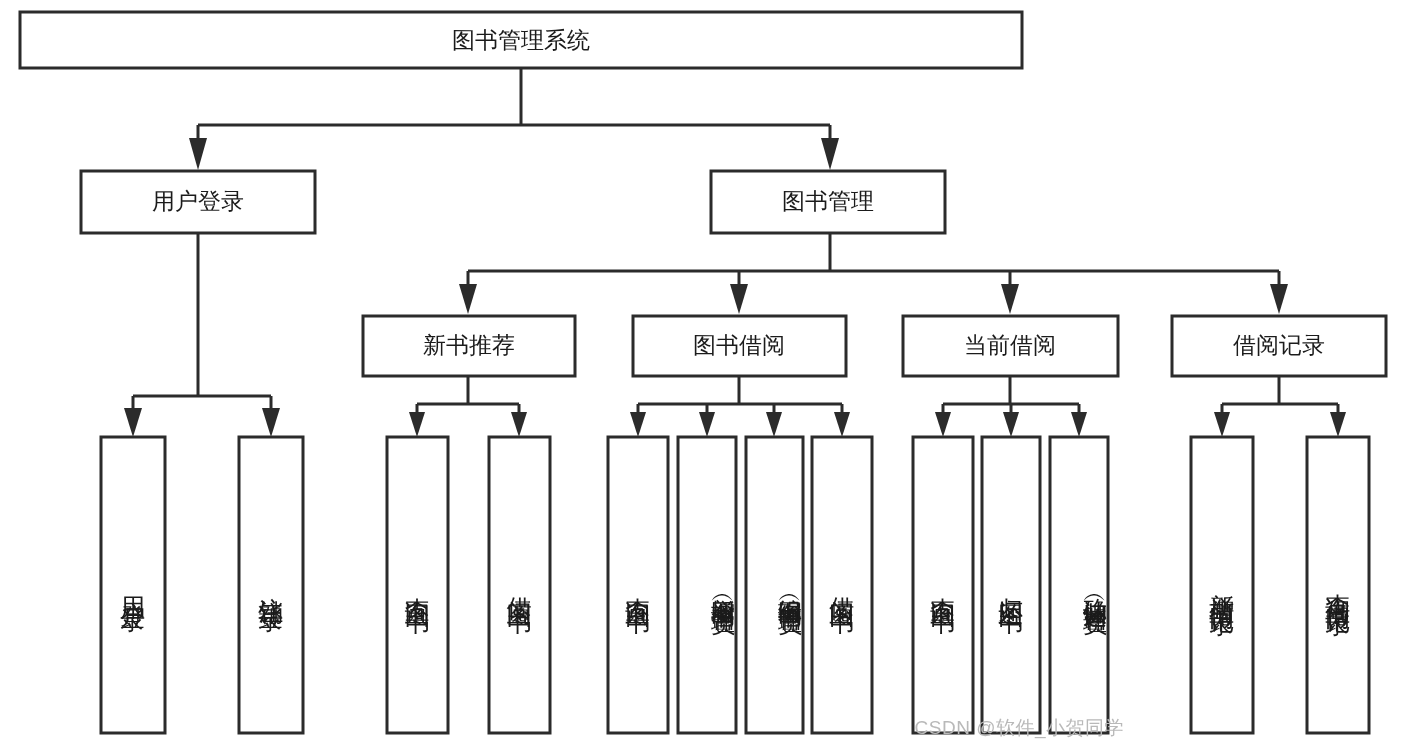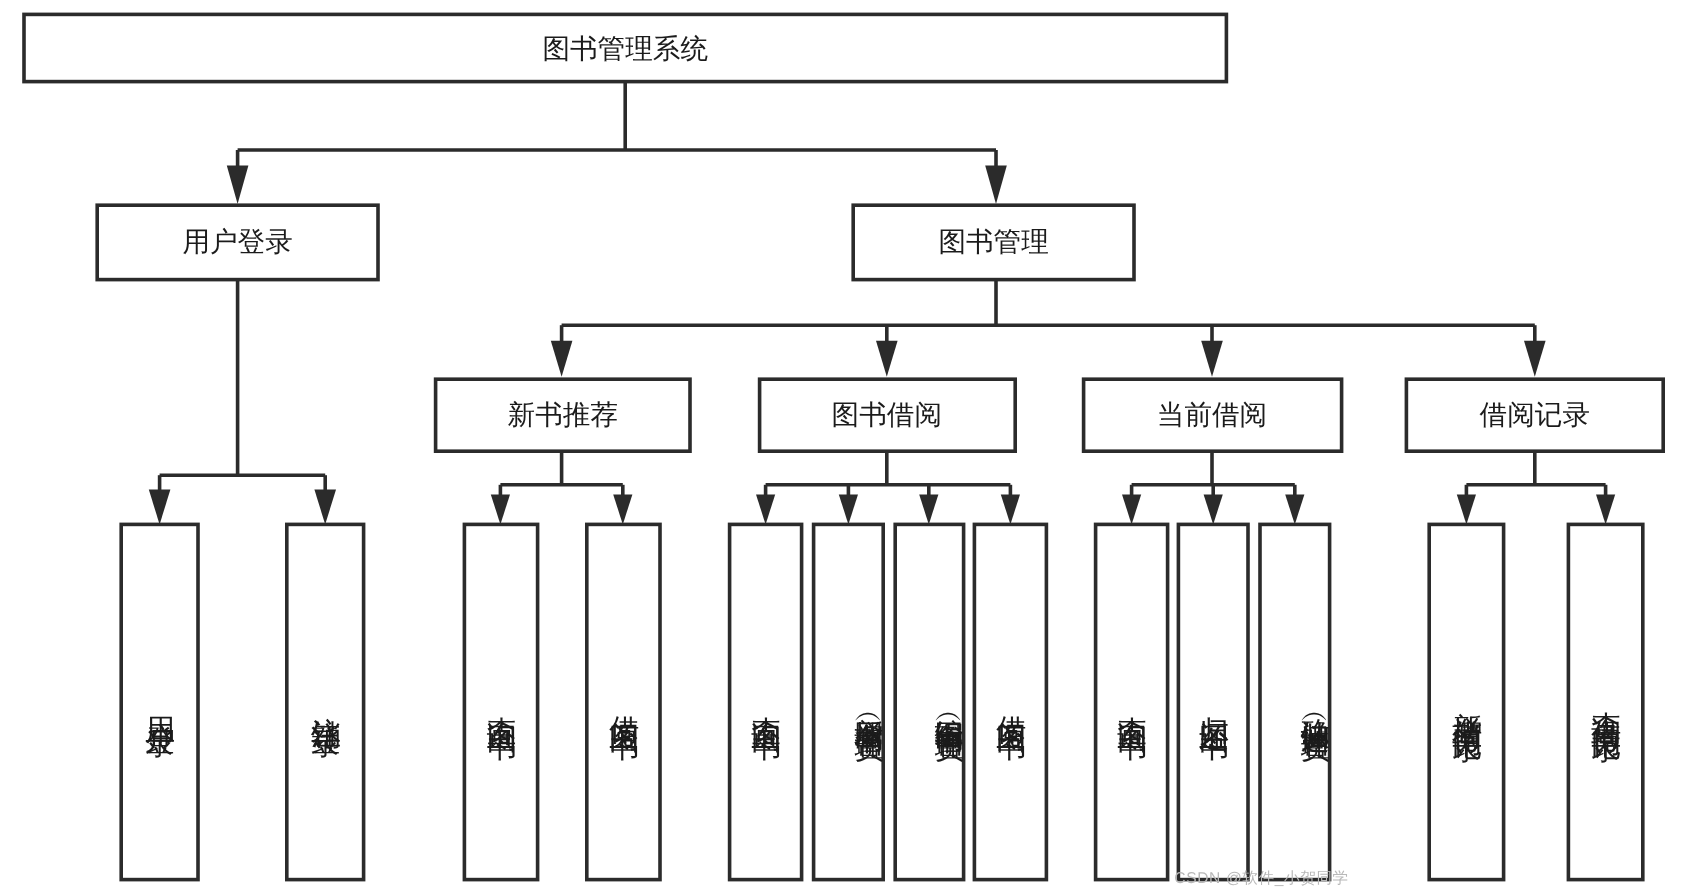--- a/index.html
+++ b/index.html
@@ -60,21 +60,21 @@
     color: #1b1b1b;
     white-space: nowrap;
     text-align: center;
     pointer-events: none;
   }
   .watermark {
     position: absolute;
     right: 14px;
     bottom: 6px;
     font-family: "Liberation Sans", "DejaVu Sans", sans-serif;
-    font-size: 13px;
+    font-size: 19px;
     color: #b9b9b9;
     letter-spacing: 0.5px;
     white-space: nowrap;
   }
 </style>
 </head>
 <body>
 
 <div id="diagram-root">
 

